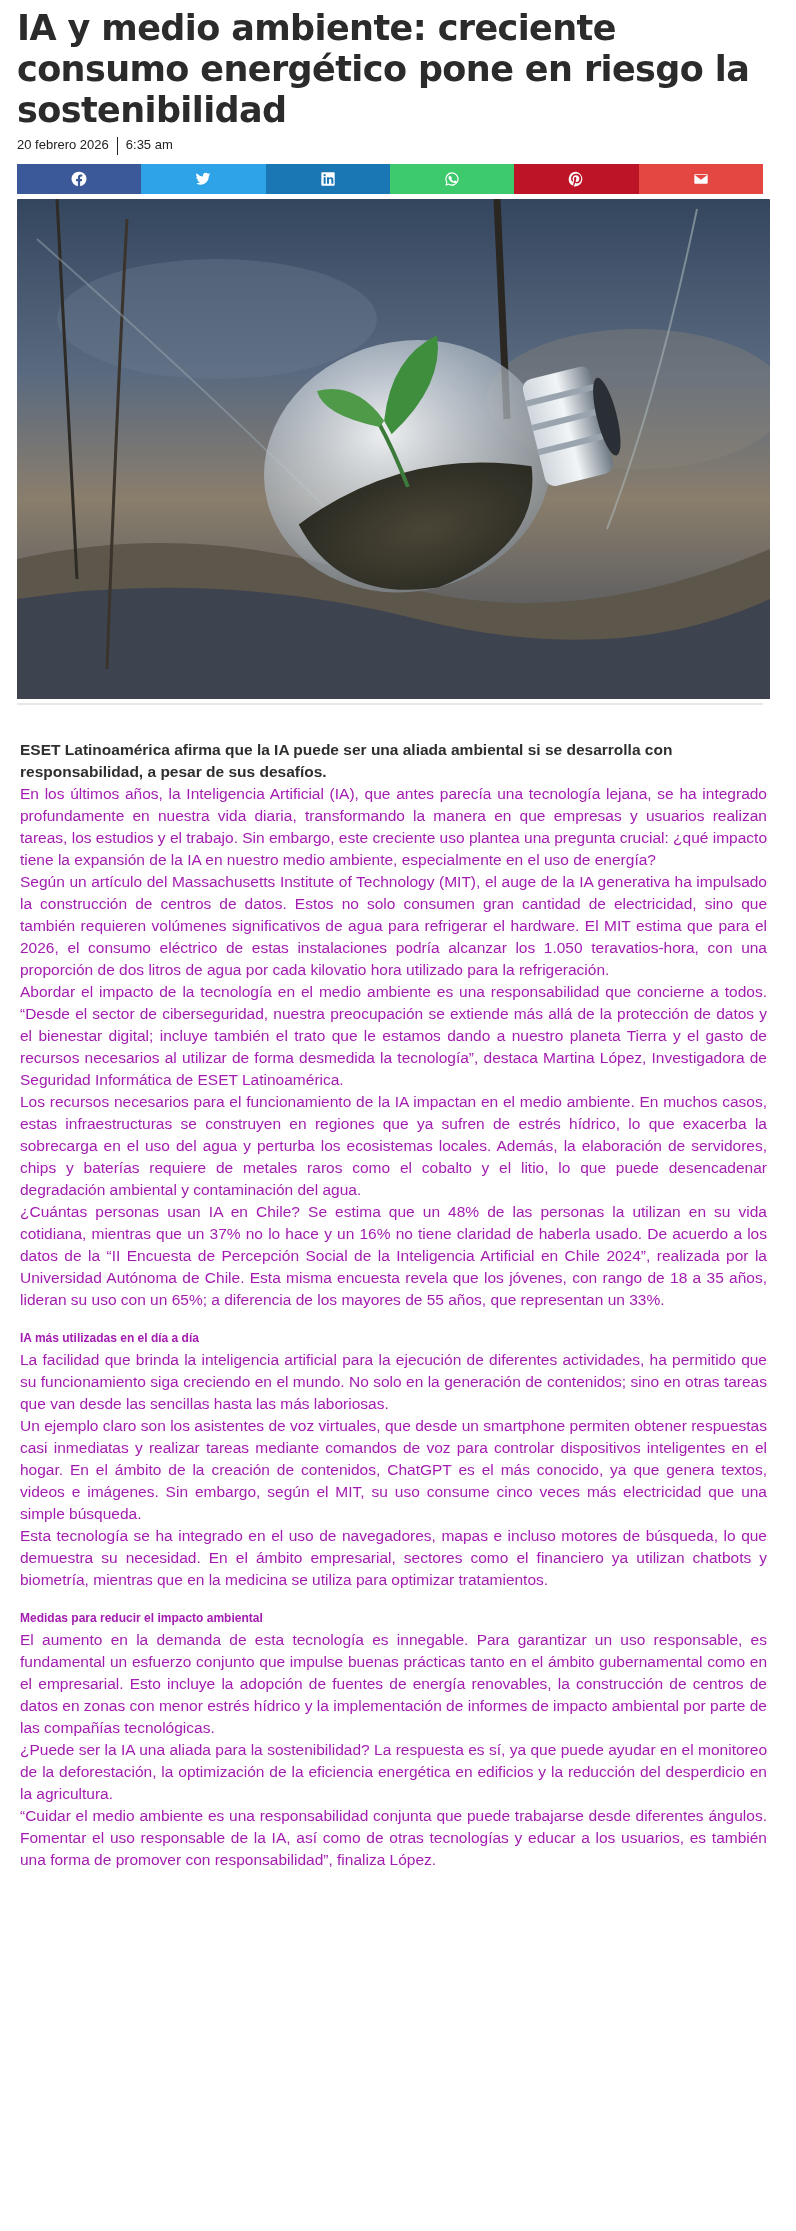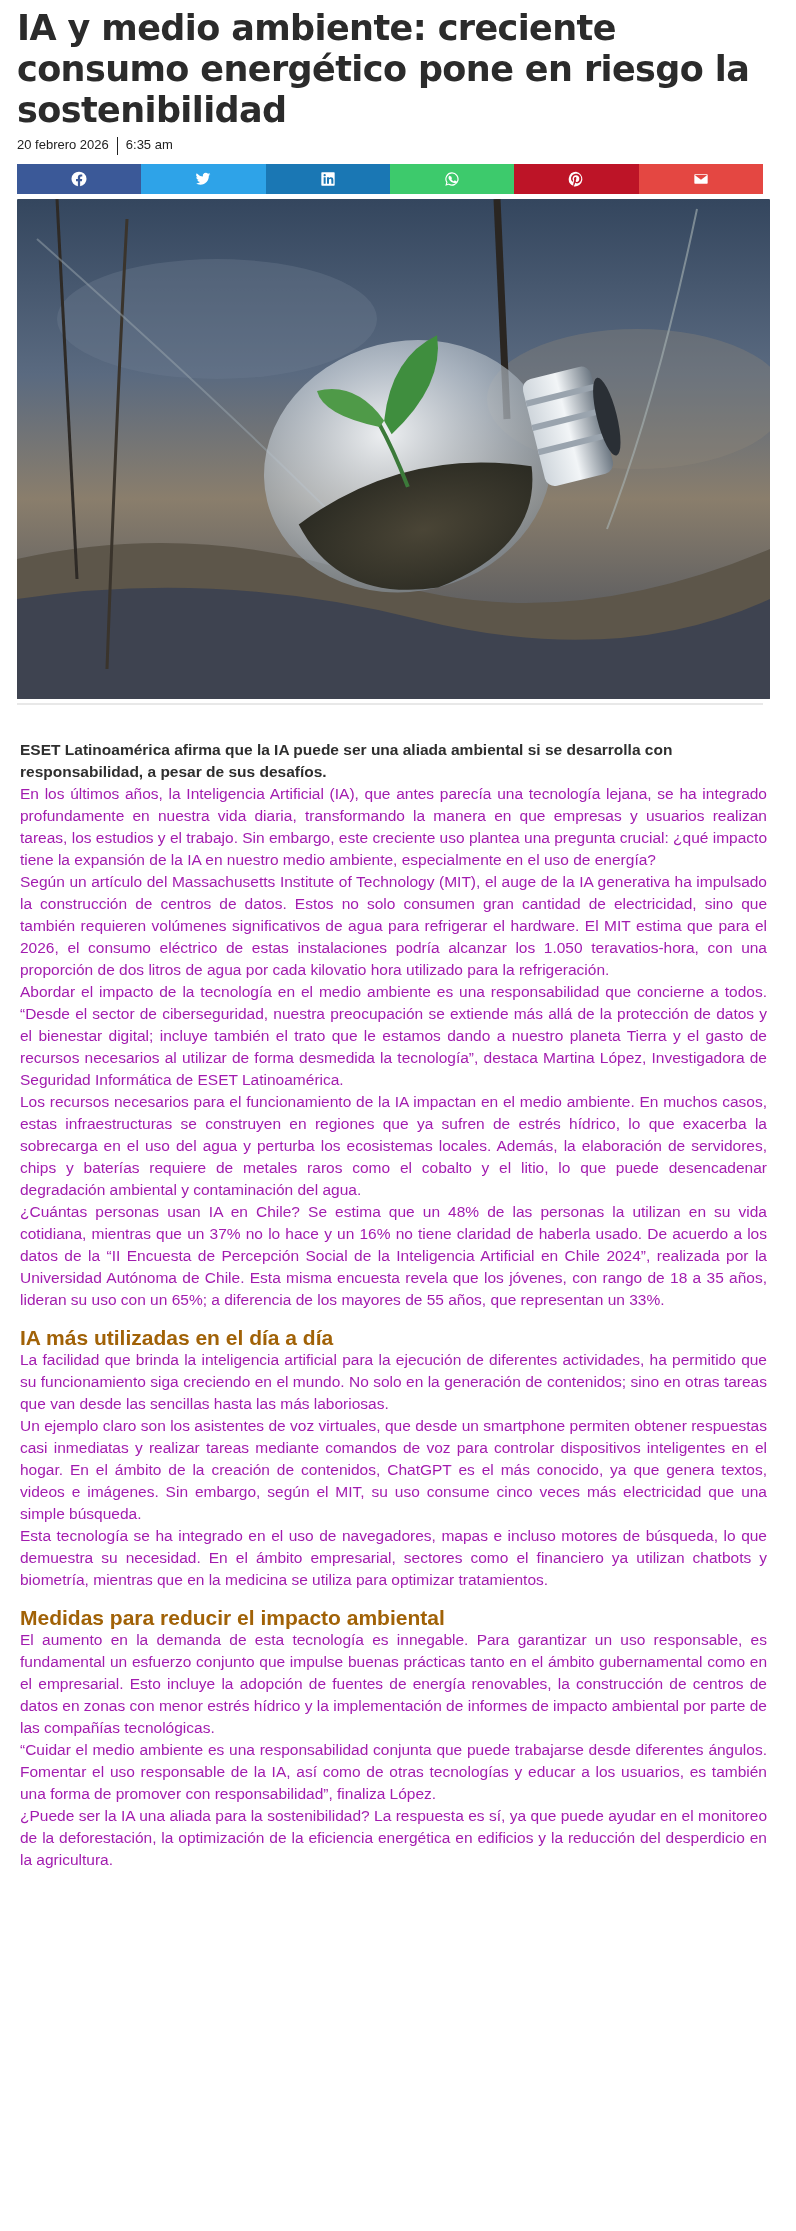--- a/index.html
+++ b/index.html
@@ -19,21 +19,21 @@
   .meta { display: flex; align-items: flex-start; font-size: 13px; color: #222; margin-top: 6px; height: 22px; }
   .meta .sep { width: 1px; height: 18px; background: #222; margin: 0 8px; }
   .share { display: flex; width: 746px; height: 30px; margin-top: 5px; }
   .share a { flex: 1; display: flex; align-items: center; justify-content: center; cursor: pointer; }
   .share svg { width: 16px; height: 16px; fill: #fff; }
   .hero { width: 753px; height: 500px; margin-top: 5px; position: relative; overflow: hidden; border-radius: 1px; }
   .rule { width: 746px; height: 2px; background: #e8e8e8; margin-top: 4px; }
   .article { padding: 0 3px; width: 753px; }
   .lead { font-weight: 700; font-size: 15.5px; line-height: 22px; margin-top: 34px; color: #2e2e2e; }
   p.body { font-size: 15.5px; line-height: 22px; text-align: justify; color: #a21caf; }
-  h2.sub { font-size: 21px; font-weight: 700; line-height: 22px; margin-top: 16px; color: #a16207; }
+  h2.sub { font-size: 12px; font-weight: 700; line-height: 22px; margin-top: 16px; color: #a21caf; }
 </style>
 </head>
 <body>
 
 <div class="wrap">
   <h1 class="title">IA y medio ambiente: creciente consumo energético pone en riesgo la sostenibilidad</h1>
 
   <div class="meta">
     <span>20 febrero 2026</span>
     <span class="sep"></span>
@@ -132,16 +132,16 @@
     <p class="body">Los recursos necesarios para el funcionamiento de la IA impactan en el medio ambiente. En muchos casos, estas infraestructuras se construyen en regiones que ya sufren de estrés hídrico, lo que exacerba la sobrecarga en el uso del agua y perturba los ecosistemas locales. Además, la elaboración de servidores, chips y baterías requiere de metales raros como el cobalto y el litio, lo que puede desencadenar degradación ambiental y contaminación del agua.</p>
     <p class="body">¿Cuántas personas usan IA en Chile? Se estima que un 48% de las personas la utilizan en su vida cotidiana, mientras que un 37% no lo hace y un 16% no tiene claridad de haberla usado. De acuerdo a los datos de la “II Encuesta de Percepción Social de la Inteligencia Artificial en Chile 2024”, realizada por la Universidad Autónoma de Chile. Esta misma encuesta revela que los jóvenes, con rango de 18 a 35 años, lideran su uso con un 65%; a diferencia de los mayores de 55 años, que representan un 33%.</p>
 
     <h2 class="sub">IA más utilizadas en el día a día</h2>
     <p class="body">La facilidad que brinda la inteligencia artificial para la ejecución de diferentes actividades, ha permitido que su funcionamiento siga creciendo en el mundo. No solo en la generación de contenidos; sino en otras tareas que van desde las sencillas hasta las más laboriosas.</p>
     <p class="body">Un ejemplo claro son los asistentes de voz virtuales, que desde un smartphone permiten obtener respuestas casi inmediatas y realizar tareas mediante comandos de voz para controlar dispositivos inteligentes en el hogar. En el ámbito de la creación de contenidos, ChatGPT es el más conocido, ya que genera textos, videos e imágenes. Sin embargo, según el MIT, su uso consume cinco veces más electricidad que una simple búsqueda.</p>
     <p class="body">Esta tecnología se ha integrado en el uso de navegadores, mapas e incluso motores de búsqueda, lo que demuestra su necesidad. En el ámbito empresarial, sectores como el financiero ya utilizan chatbots y biometría, mientras que en la medicina se utiliza para optimizar tratamientos.</p>
 
     <h2 class="sub">Medidas para reducir el impacto ambiental</h2>
     <p class="body">El aumento en la demanda de esta tecnología es innegable. Para garantizar un uso responsable, es fundamental un esfuerzo conjunto que impulse buenas prácticas tanto en el ámbito gubernamental como en el empresarial. Esto incluye la adopción de fuentes de energía renovables, la construcción de centros de datos en zonas con menor estrés hídrico y la implementación de informes de impacto ambiental por parte de las compañías tecnológicas.</p>
+    <p class="body">¿Puede ser la IA una aliada para la sostenibilidad? La respuesta es sí, ya que puede ayudar en el monitoreo de la deforestación, la optimización de la eficiencia energética en edificios y la reducción del desperdicio en la agricultura.</p>
     <p class="body">“Cuidar el medio ambiente es una responsabilidad conjunta que puede trabajarse desde diferentes ángulos. Fomentar el uso responsable de la IA, así como de otras tecnologías y educar a los usuarios, es también una forma de promover con responsabilidad”, finaliza López.</p>
-    <p class="body">¿Puede ser la IA una aliada para la sostenibilidad? La respuesta es sí, ya que puede ayudar en el monitoreo de la deforestación, la optimización de la eficiencia energética en edificios y la reducción del desperdicio en la agricultura.</p>
   </div>
 </div>
 
 </body></html>

